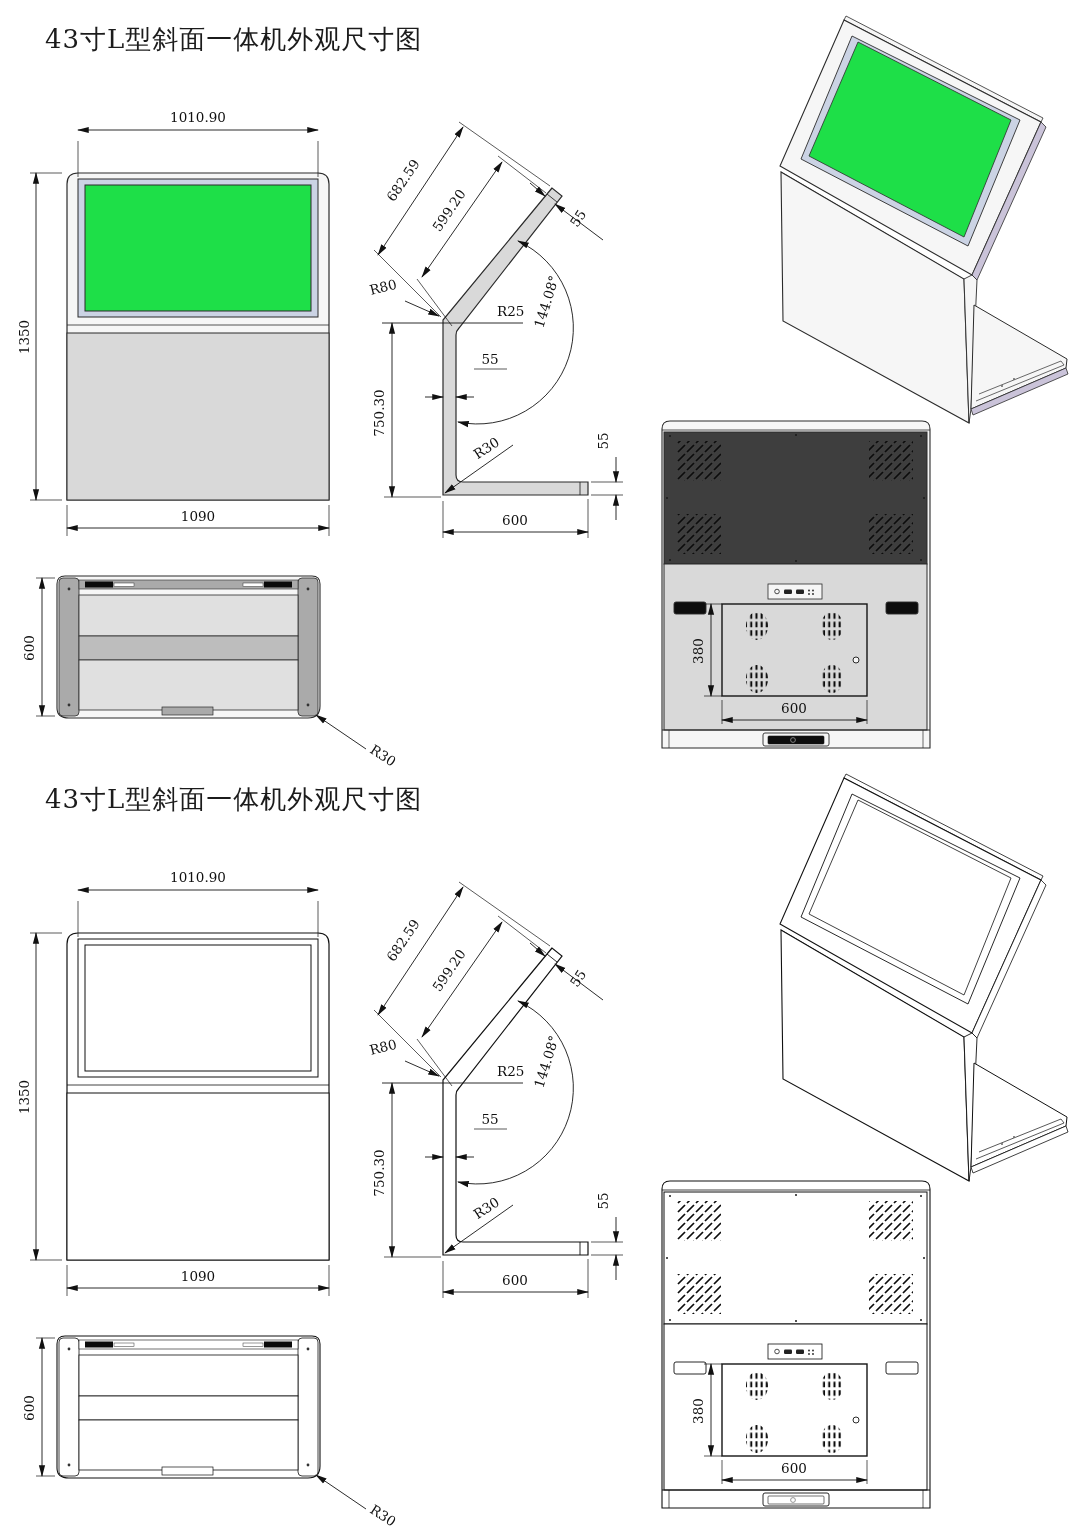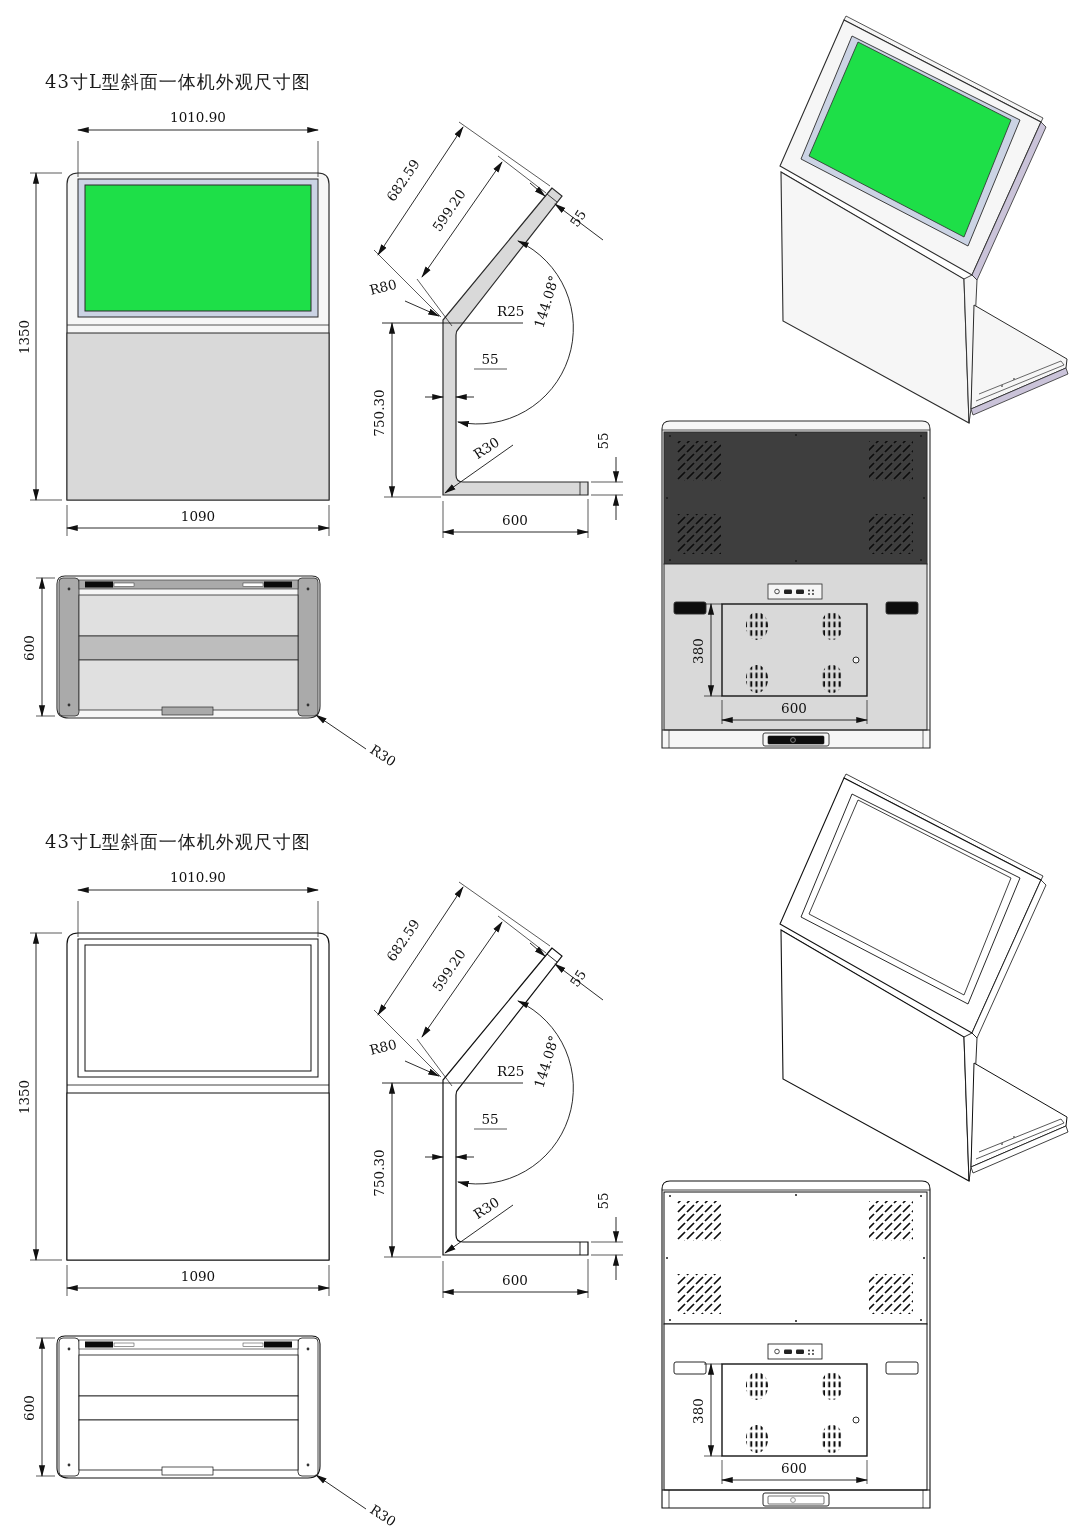--- a/index.html
+++ b/index.html
@@ -1,20 +1,20 @@
 <!DOCTYPE html>
 <html><head>
 <meta charset="utf-8">
 <style>
   html,body{margin:0;padding:0;background:#ffffff;}
   body{width:1080px;height:1528px;position:relative;overflow:hidden;
        font-family:"DejaVu Serif", serif;}
   .view{position:absolute;}
-  .vtitle{position:absolute;font-size:18px;color:#1b1b1b;letter-spacing:1px;
-          font-family:"DejaVu Serif", serif;margin-top:48px;}
+  .vtitle{position:absolute;font-size:26px;color:#1b1b1b;letter-spacing:1px;
+          font-family:"DejaVu Serif", serif;}
   
   .colored{--face:#f6f6f6;--gray:#d9d9d9;--face2:#e0e0e0;--bars:#aaaaaa;
            --band:#bdbdbd;--panel:#3e3e3e;--bezel:#cbd3e4;--screen:#1edf48;
            --accent:#cac3d9;--handle:#0d0d0d;--cstroke:#2b2b2b;}
   
   .lineart{--face:#ffffff;--gray:#ffffff;--face2:#ffffff;--bars:#ffffff;
            --band:#ffffff;--panel:#ffffff;--bezel:#ffffff;--screen:#ffffff;
            --accent:#ffffff;--handle:#ffffff;--cstroke:#111111;}
   .dim line,.dim path{stroke:#141414;stroke-width:0.9;fill:none;}
   .dim .ext{stroke-width:0.7;}

